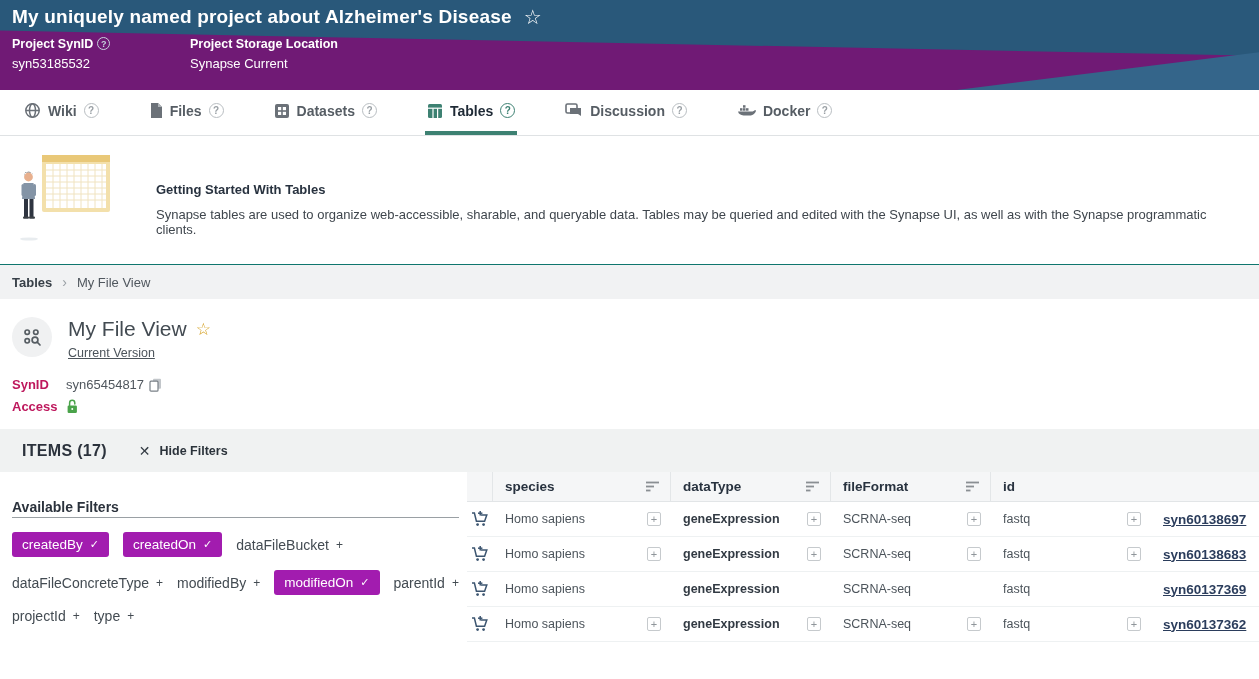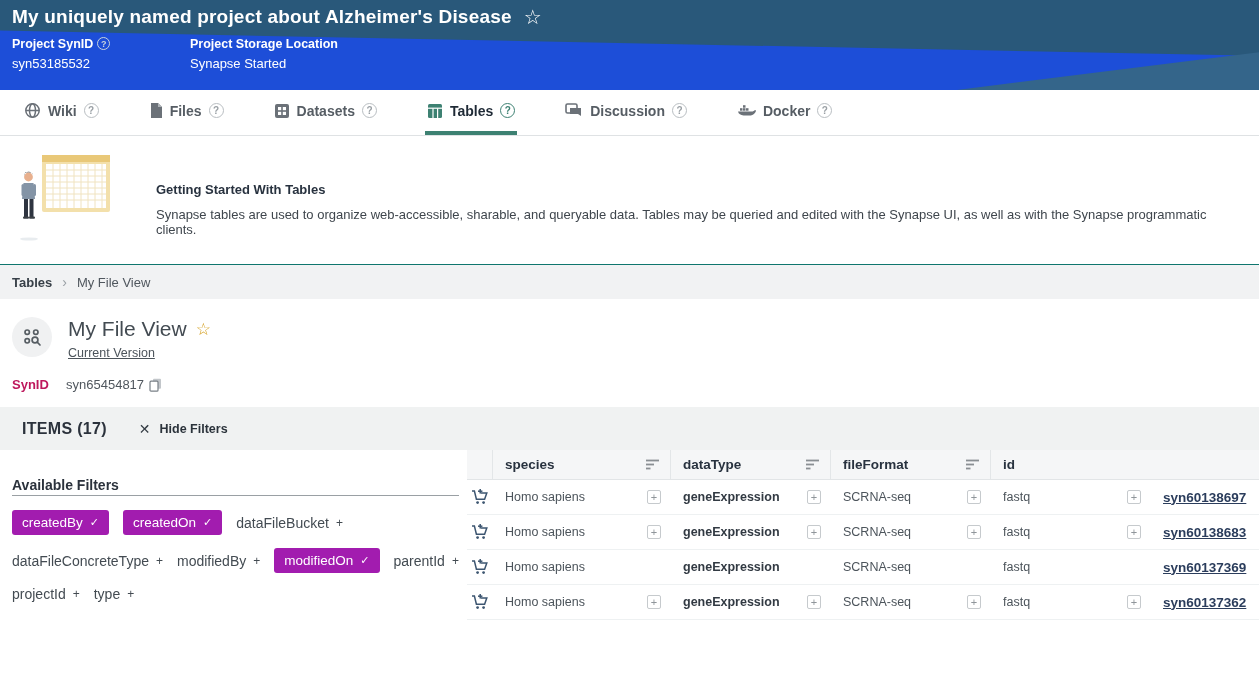--- a/index.html
+++ b/index.html
@@ -1,20 +1,20 @@
 <!DOCTYPE html>
 <html><head>
 <meta charset="utf-8">
 <style>
   * { box-sizing: border-box; margin: 0; padding: 0; }
   html,body { width:1259px; height:679px; background:#fff; overflow:hidden;
     font-family:"Liberation Sans", "DejaVu Sans", sans-serif; }
 
   
-  .proj-header { position:relative; height:90px; background:#1d4ed8; color:#fff; overflow:hidden; }
+  .proj-header { position:relative; height:90px; background:#701a75; color:#fff; overflow:hidden; }
   .proj-header .diag1 { position:absolute; inset:0; background:#29587a;
     clip-path:polygon(0 0,100% 0,100% 62%,0 34%); }
   .proj-header .diag2 { position:absolute; inset:0; background:#34658a;
     clip-path:polygon(76% 100%,100% 58%,100% 100%); }
   .proj-header .inner { position:relative; z-index:2; padding:6px 12px 0 12px; }
   .proj-title-row { display:flex; align-items:center; gap:12px; }
   .proj-title { font-size:19px; font-weight:bold; letter-spacing:.2px; }
   .hdr-star { font-size:20px; color:#fff; cursor:pointer; line-height:1; }
   .proj-meta { display:flex; margin-top:9px; }
   .meta-col1 { width:178px; }
@@ -122,21 +122,21 @@
     </div>
     <div class="proj-meta">
       <div class="meta-col1">
         <div class="meta-label">
           <span>Project SynID</span><span class="hdr-help">?</span>
         </div>
         <div class="meta-value">syn53185532</div>
       </div>
       <div>
         <div class="meta-label">Project Storage Location</div>
-        <div class="meta-value">Synapse Started</div>
+        <div class="meta-value">Synapse Current</div>
       </div>
     </div>
   </div>
 </div>
 
 <div class="tab-bar" id="tab-bar">
     <div class="tab">
     <span class="tab-ic">
         <svg width="17" height="17" viewBox="0 0 17 17">
           <g fill="none" stroke="#6b7178" stroke-width="1.5">
@@ -280,20 +280,30 @@
   <div class="em-row">
     <span class="em-label">SynID</span>
     <span class="em-value">
       <span>syn65454817</span>
       <svg width="13" height="14" viewBox="0 0 13 14">
         <rect x="4" y="0.8" width="8" height="10" rx="1" fill="#c2c6ca"></rect>
         <rect x="1" y="3.2" width="8" height="10" rx="1" fill="#ffffff" stroke="#798087" stroke-width="1.2"></rect>
       </svg>
     </span>
   </div>
+  <div class="em-row">
+    <span class="em-label">Access</span>
+    <span class="em-value">
+      <svg width="13" height="15" viewBox="0 0 13 15">
+        <path d="M3.6 6.5 V3.9 a2.6 2.6 0 0 1 5.2 0 V5" fill="none" stroke="#4aa34a" stroke-width="1.5" stroke-linecap="round"></path>
+        <rect x="1.6" y="6.5" width="9.3" height="7.4" rx="1.2" fill="#4aa34a"></rect>
+        <circle cx="6.25" cy="10" r="1" fill="#ffffff"></circle>
+      </svg>
+    </span>
+  </div>
 </div>
 
 <div class="items-bar">
   <span class="items-title">ITEMS (17)</span>
   <span class="hide-filters">
     <span class="hf-x">✕</span>
     <span class="hf-label">Hide Filters</span>
   </span>
 </div>
 

